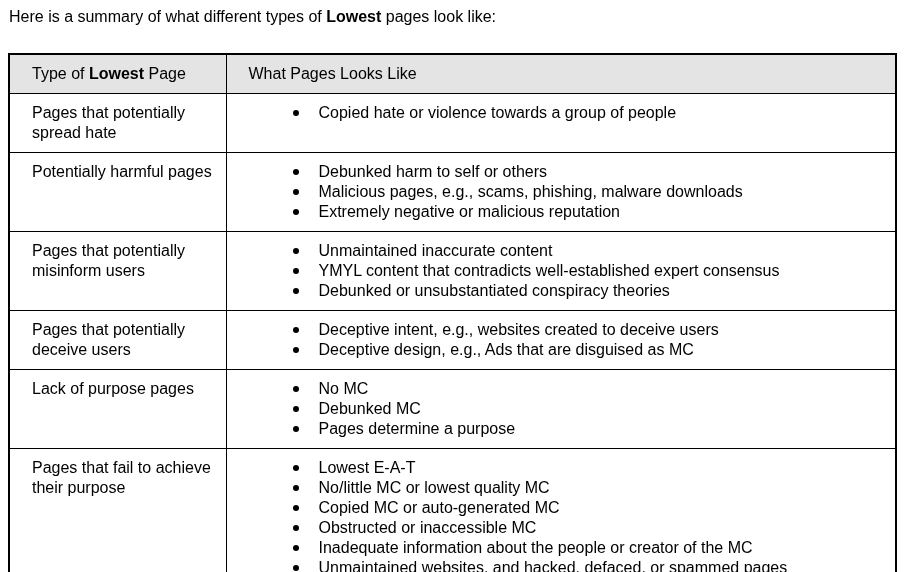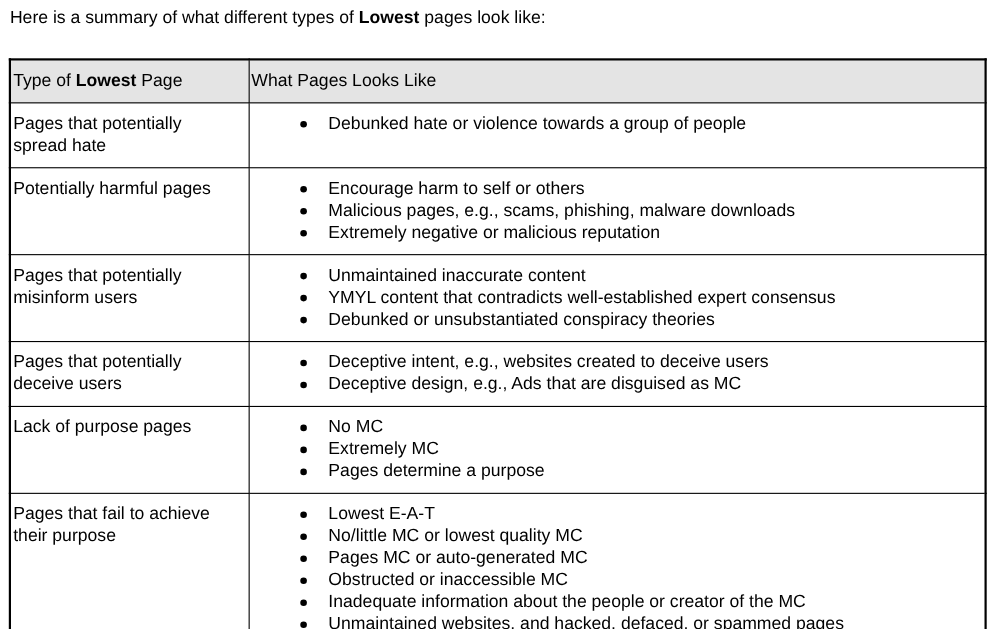--- a/index.html
+++ b/index.html
@@ -29,21 +29,21 @@
     width: 887px;
     margin: 26px 0 0 8px;
     border: 2px solid #000000;
   }
   table.summary th,
   table.summary td {
     border: 1px solid #000000;
     vertical-align: top;
     font-size: 16px;
     line-height: 20px;
-    padding: 9px 10px 9px 2px;
+    padding: 9px 10px 9px 22px;
     text-align: left;
     font-weight: normal;
     box-sizing: border-box;
   }
   table.summary th {
     background: #e4e4e4;
   }
   col.c1 { width: 217px; }
   col.c2 { width: 670px; }
   tr.hdr  { height: 39px; }
@@ -89,29 +89,29 @@
       <tr class="hdr">
         <th><span>Type of </span><span class="bold">Lowest</span><span> Page</span></th>
         <th>What Pages Looks Like</th>
       </tr>
     </thead>
     <tbody>
       <tr class="r0">
         <td>Pages that potentially spread hate</td>
         <td>
           <ul class="bullets">
-            <li>Debunked hate or violence towards a group of people</li>
+            <li>Copied hate or violence towards a group of people</li>
           </ul>
         </td>
       </tr>
       <tr class="r1">
         <td>Potentially harmful pages</td>
         <td>
           <ul class="bullets">
-            <li>Encourage harm to self or others</li>
+            <li>Debunked harm to self or others</li>
             <li>Malicious pages, e.g., scams, phishing, malware downloads</li>
             <li>Extremely negative or malicious reputation</li>
           </ul>
         </td>
       </tr>
       <tr class="r2">
         <td>Pages that potentially misinform users</td>
         <td>
           <ul class="bullets">
             <li>Unmaintained inaccurate content</li>
@@ -127,32 +127,32 @@
             <li>Deceptive intent, e.g., websites created to deceive users</li>
             <li>Deceptive design, e.g., Ads that are disguised as MC</li>
           </ul>
         </td>
       </tr>
       <tr class="r4">
         <td>Lack of purpose pages</td>
         <td>
           <ul class="bullets">
             <li>No MC</li>
-            <li>Extremely MC</li>
+            <li>Debunked MC</li>
             <li>Pages determine a purpose</li>
           </ul>
         </td>
       </tr>
       <tr class="r5">
         <td>Pages that fail to achieve their purpose</td>
         <td>
           <ul class="bullets">
             <li>Lowest E-A-T</li>
             <li>No/little MC or lowest quality MC</li>
-            <li>Pages MC or auto-generated MC</li>
+            <li>Copied MC or auto-generated MC</li>
             <li>Obstructed or inaccessible MC</li>
             <li>Inadequate information about the people or creator of the MC</li>
             <li>Unmaintained websites, and hacked, defaced, or spammed pages</li>
           </ul>
         </td>
       </tr>
     </tbody>
   </table>
 
 </div>

